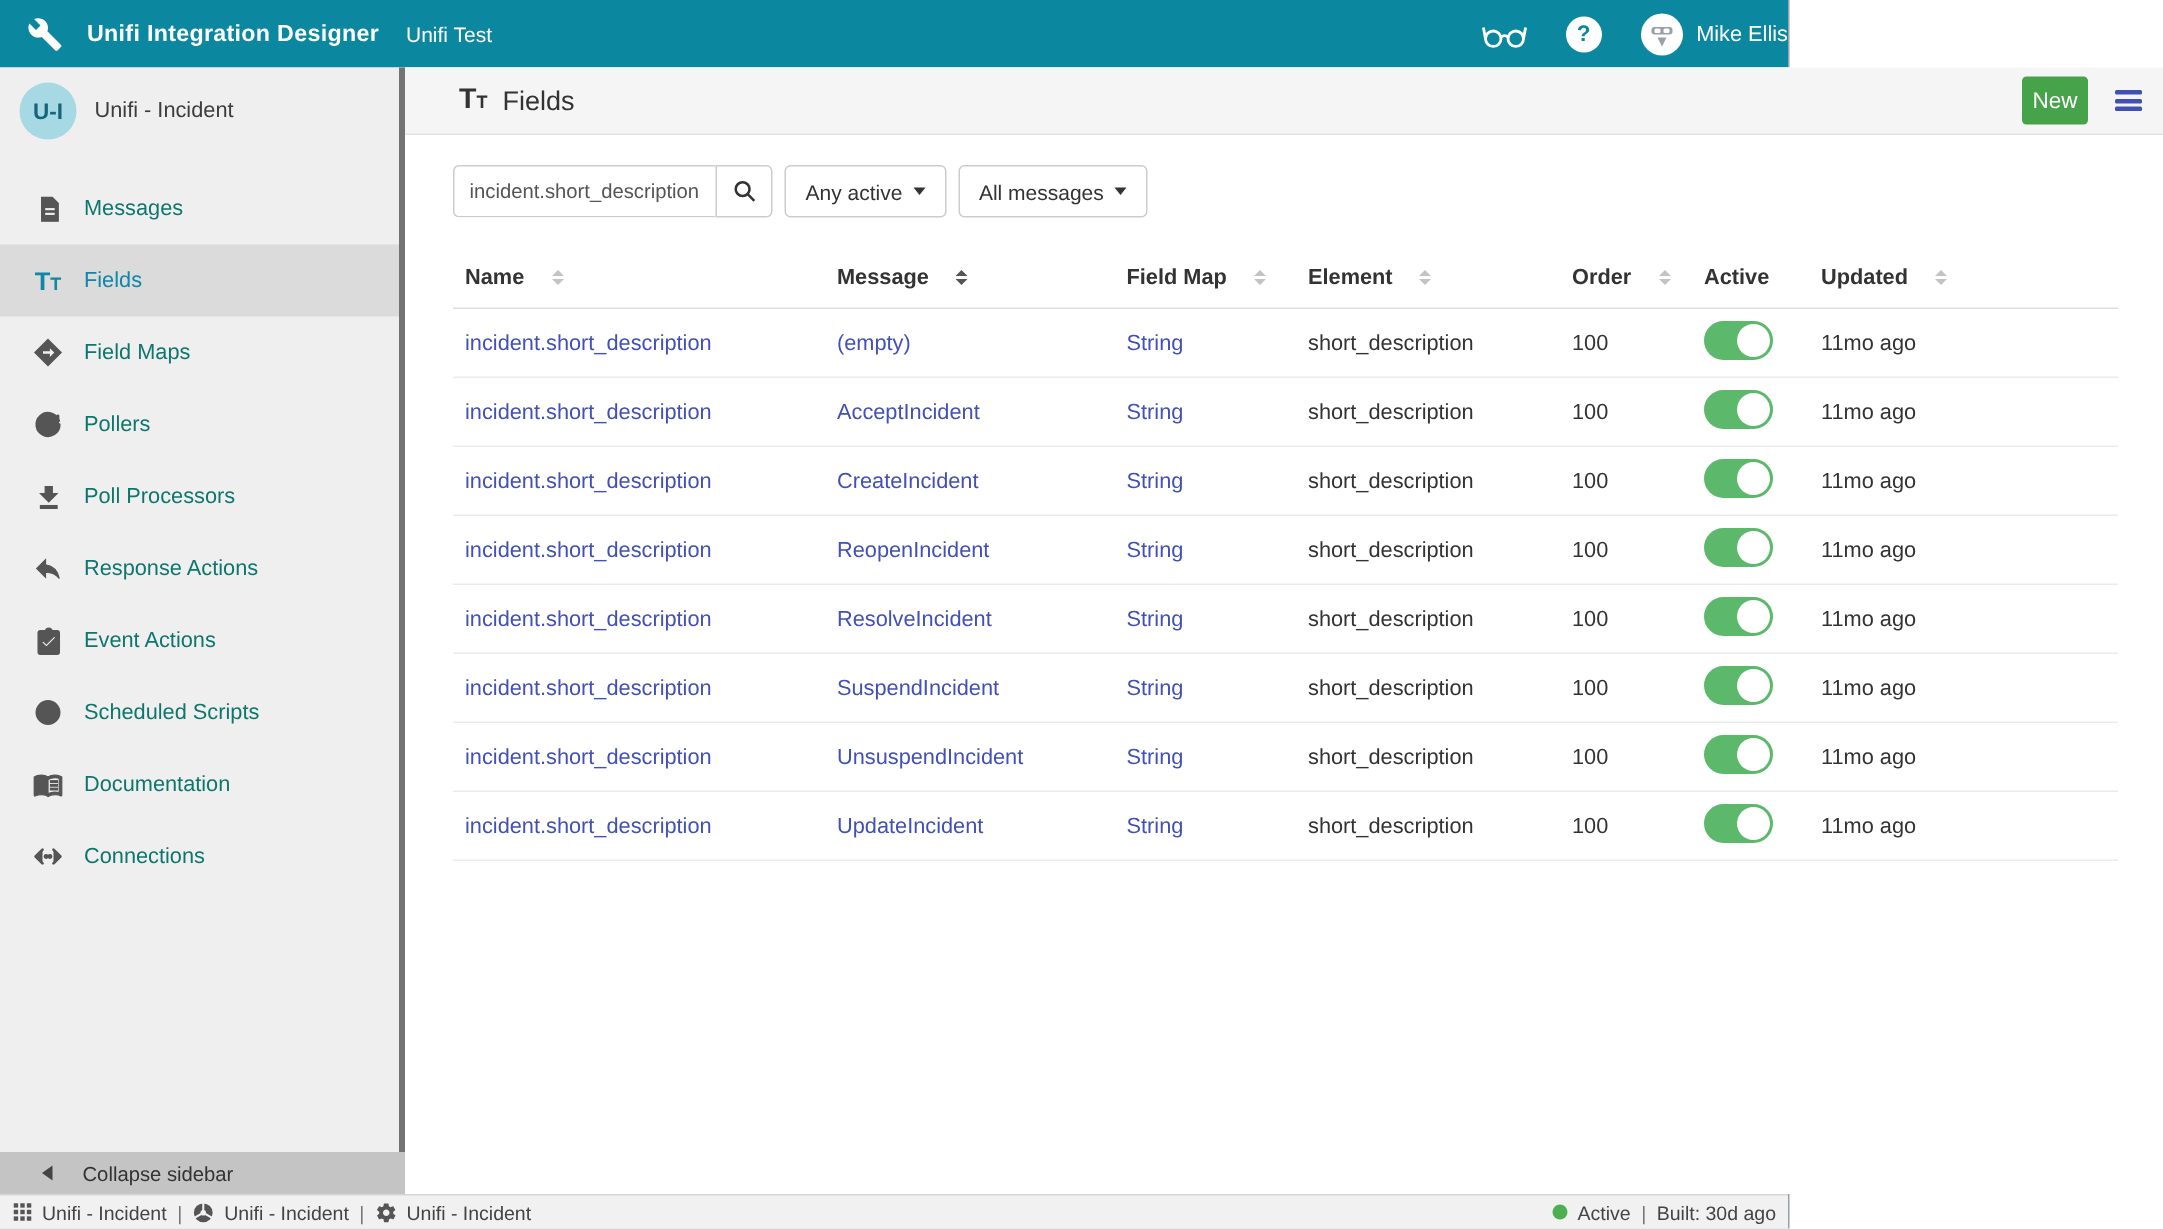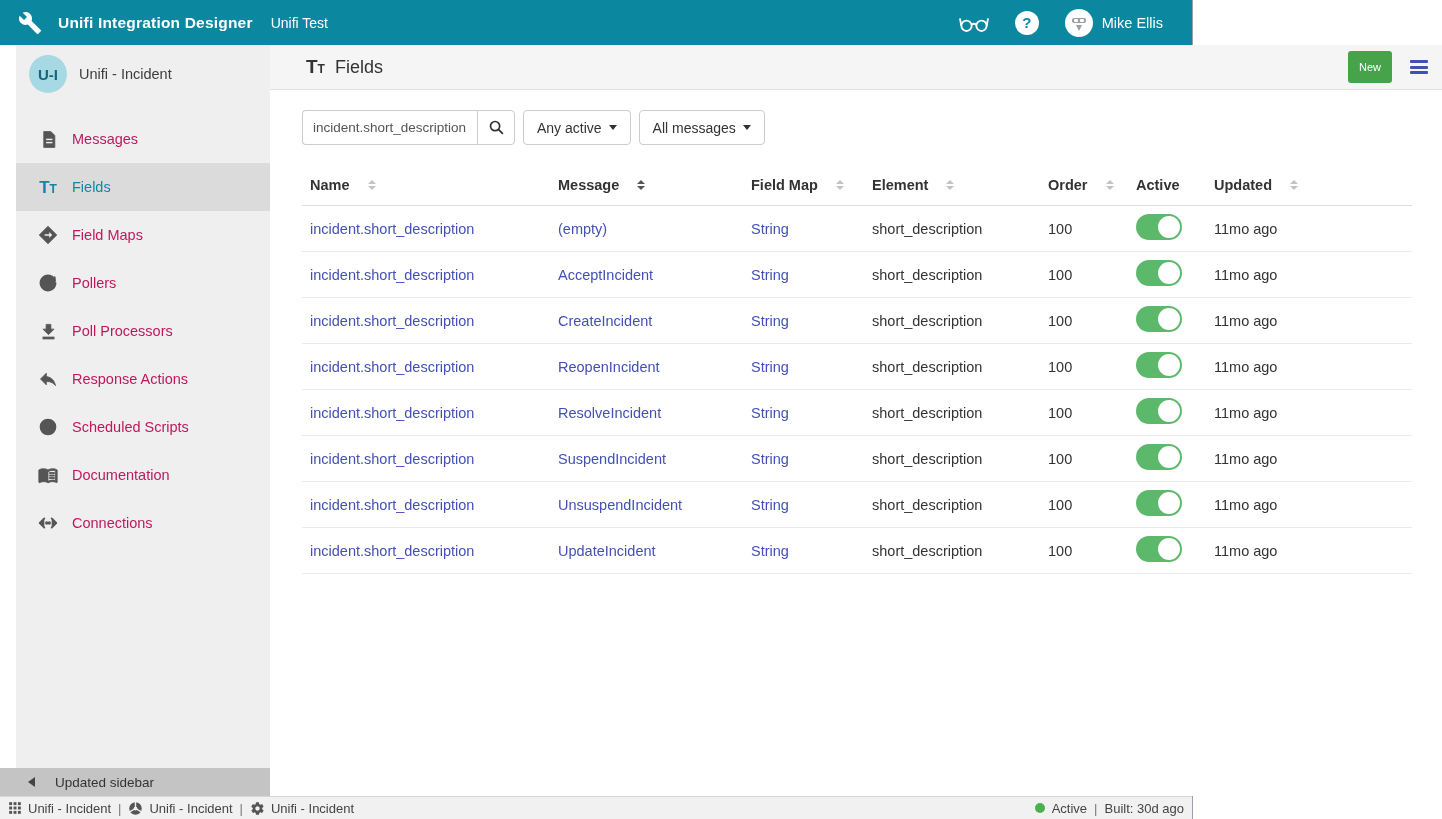--- a/index.html
+++ b/index.html
@@ -9,29 +9,29 @@
   
   .topbar { position:absolute; left:0; top:0; width:100%; height:45px; background:#0C87A0; display:flex; align-items:center; color:#fff; }
   .topbar .wrench { margin-left:18px; width:24px; height:24px; }
   .topbar .app-title { margin-left:16px; font-size:15.5px; font-weight:bold; letter-spacing:.2px; }
   .topbar .env { margin-left:18px; font-size:14px; font-weight:normal; }
   .topbar .spacer { flex:1; }
   .topbar .glasses { width:30px; height:22px; margin-right:26px; }
   .help-circle { width:24px; height:24px; border-radius:50%; background:#fff; color:#0C87A0; font-weight:bold; font-size:15px; display:flex; align-items:center; justify-content:center; margin-right:26px; }
   .avatar { width:28px; height:28px; border-radius:50%; background:#fff; margin-right:9px; position:relative; overflow:hidden; }
   .avatar svg { position:absolute; left:4px; top:5px; }
-  .topbar .user-name { font-size:14.5px; margin-right:29px; }
+  .topbar .user-name { font-size:14.5px; margin-right:0; }
 
   
-  .sidebar { position:absolute; left:16px; top:45px; width:270px; height:723px; background:#EFEFEF; border-right:4px solid #737373; }
+  .sidebar { position:absolute; left:0; top:45px; width:270px; height:723px; background:#EFEFEF; border-right:4px solid #737373; }
   .integration { display:flex; align-items:center; height:58px; padding-left:13px; }
   .int-avatar { width:38px; height:38px; border-radius:50%; background:#A6D9E4; color:#15657C; font-weight:bold; font-size:15px; display:flex; align-items:center; justify-content:center; }
   .int-name { margin-left:12px; font-size:14.5px; color:#3d3d3d; }
   .nav { margin-top:12px; }
-  .nav-item { display:flex; align-items:center; height:48px; padding-left:20px; cursor:pointer; color:#be185d; }
+  .nav-item { display:flex; align-items:center; height:48px; padding-left:20px; cursor:pointer; color:#0f766e; }
   .nav-item .nicon { width:24px; height:24px; display:flex; align-items:center; justify-content:center; }
   .nav-item .nicon svg { fill:#555; stroke:#555; }
   .nav-item span.lbl { margin-left:12px; font-size:14.5px; }
   .nav-item.active { background:#DBDBDB; color:#0F87A5; }
   .nav-item.active .tt { color:#0F87A5; }
   .tt { font-weight:bold; font-size:17px; color:#555; line-height:1; }
   .tt small { font-size:12px; font-weight:bold; }
   .collapse-bar { position:absolute; left:0; top:768px; width:270px; height:28px; background:#C4C4C4; display:flex; align-items:center; color:#333; font-size:13.5px; cursor:pointer; }
   .collapse-bar .tri { margin-left:28px; width:0; height:0; border-top:5px solid transparent; border-bottom:5px solid transparent; border-right:7px solid #444; }
   .collapse-bar .clabel { margin-left:20px; }
@@ -43,21 +43,21 @@
   .sb-sep { color:#777; }
   .statusbar .sb-right { margin-left:auto; margin-right:8px; display:flex; align-items:center; gap:7px; }
   .dot { width:10px; height:10px; border-radius:50%; background:#4CAF50; }
 
   
   .main { position:absolute; left:270px; top:45px; width:1172px; height:751px; background:#fff; }
   .page-header { height:45px; background:#F5F5F5; border-bottom:1px solid #E2E2E2; display:flex; align-items:center; }
   .page-header .ph-icon { margin-left:36px; }
   .page-header .ph-icon .tt { color:#333; font-size:19px; }
   .page-header .ph-title { margin-left:10px; font-size:18px; color:#333; }
-  .btn-new { margin-left:auto; width:44px; height:32px; background:#46A34A; color:#fff; border:none; border-radius:3px; font-size:11px; font-family:inherit; cursor:pointer; }
+  .btn-new { margin-left:auto; width:44px; height:32px; background:#46A34A; color:#fff; border:none; border-radius:3px; font-size:15px; font-family:inherit; cursor:pointer; }
   .hamburger { width:18px; height:14px; margin:0 14px 0 18px; display:flex; flex-direction:column; justify-content:space-between; cursor:pointer; }
   .hamburger i { display:block; height:3px; background:#3F51B5; border-radius:1px; }
 
   .content { padding:20px 30px 0 32px; }
   .filters { display:flex; align-items:center; }
   .search-group { display:flex; }
   .search-input { width:175px; height:35px; border:1px solid #CCC; border-right:none; border-radius:4px 0 0 4px; padding:0 10px; font-size:13.5px; color:#555; font-family:inherit; outline:none; }
   .search-btn { width:38px; height:35px; background:#fff; border:1px solid #CCC; border-radius:0 4px 4px 0; display:flex; align-items:center; justify-content:center; cursor:pointer; }
   .drop-btn { height:35px; margin-left:8px; background:#fff; border:1px solid #CCC; border-radius:4px; padding:0 13px; font-size:14px; color:#333; font-family:inherit; display:flex; align-items:center; gap:7px; cursor:pointer; }
   .caret-down { width:0; height:0; border-left:4.5px solid transparent; border-right:4.5px solid transparent; border-top:5px solid #333; }
@@ -165,20 +165,28 @@
       <div class="nav-item">
         <span class="nicon">
             <svg width="20" height="20" viewBox="0 0 24 24">
               <path d="M10 9V5l-7 7 7 7v-4.1c5 0 8.5 1.6 11 5.1-1-5-4-10-11-11z"></path>
             </svg>
           </span>
         <span class="lbl">Response Actions</span>
       </div>
       <div class="nav-item">
         <span class="nicon">
+            <svg width="19" height="19" viewBox="0 0 24 24">
+              <path d="M19 3h-4.2C14.4 1.8 13.3 1 12 1s-2.4.8-2.8 2H5c-1.1 0-2 .9-2 2v16c0 1.1.9 2 2 2h14c1.1 0 2-.9 2-2V5c0-1.1-.9-2-2-2zm-9 14l-4-4 1.4-1.4L10 14.2l6.6-6.6L18 9l-8 8z"></path>
+            </svg>
+          </span>
+        <span class="lbl">Event Actions</span>
+      </div>
+      <div class="nav-item">
+        <span class="nicon">
             <svg width="20" height="20" viewBox="0 0 24 24" fill="none" stroke-width="2">
               <circle cx="12" cy="12" r="9"></circle>
               <path d="M10 8l6 4-6 4z" fill="#555" stroke="none"></path>
             </svg>
           </span>
         <span class="lbl">Scheduled Scripts</span>
       </div>
       <div class="nav-item">
         <span class="nicon">
             <svg width="20" height="20" viewBox="0 0 24 24">
@@ -199,21 +207,21 @@
               <circle cx="13.4" cy="12" r="0.8" fill="#555"></circle>
             </svg>
           </span>
         <span class="lbl">Connections</span>
       </div>
     </div>
   </div>
 
   <div class="collapse-bar">
     <span class="tri"></span>
-    <span class="clabel">Updated sidebar</span>
+    <span class="clabel">Collapse sidebar</span>
   </div>
 
   <div class="main">
     <div class="page-header">
       <span class="ph-icon"><span class="tt">T<small>T</small></span></span>
       <span class="ph-title">Fields</span>
       <button class="btn-new">New</button>
       <div class="hamburger">
           <i></i>
           <i></i>

